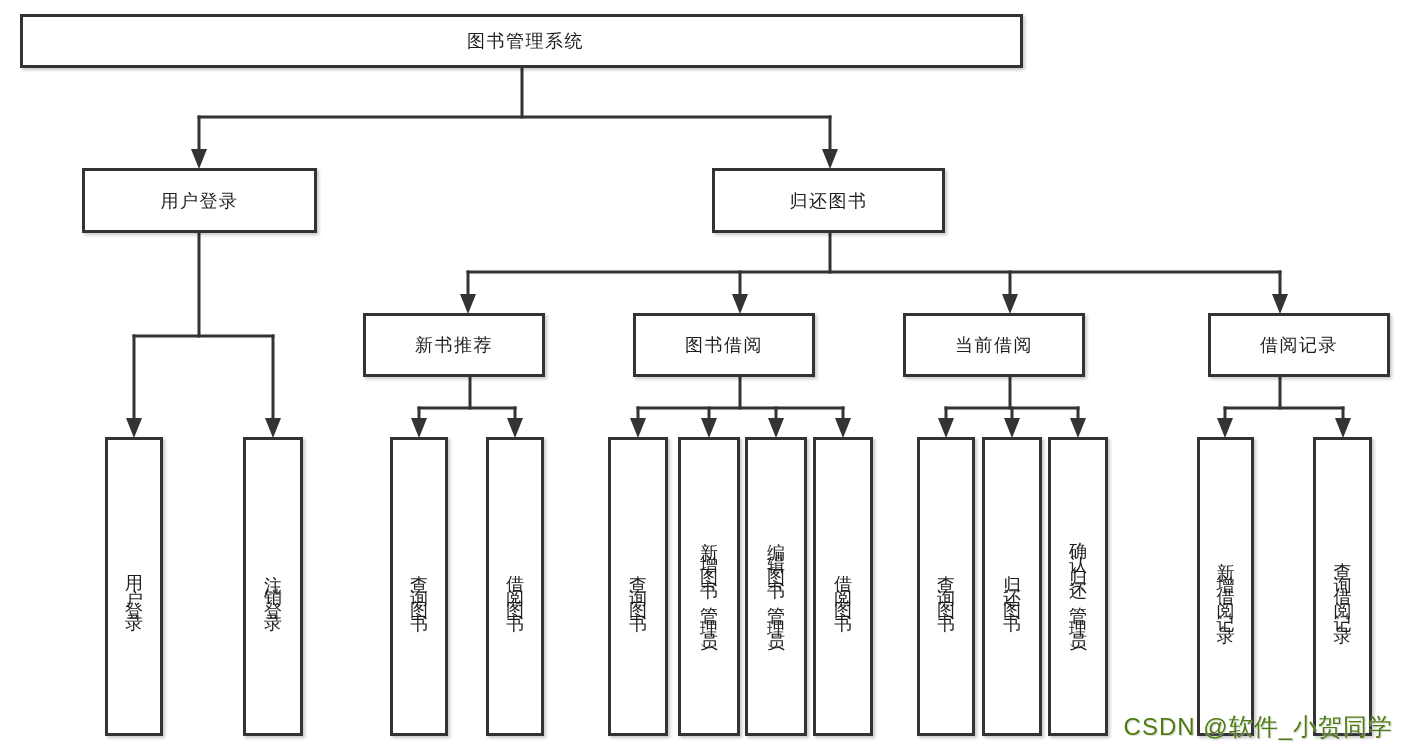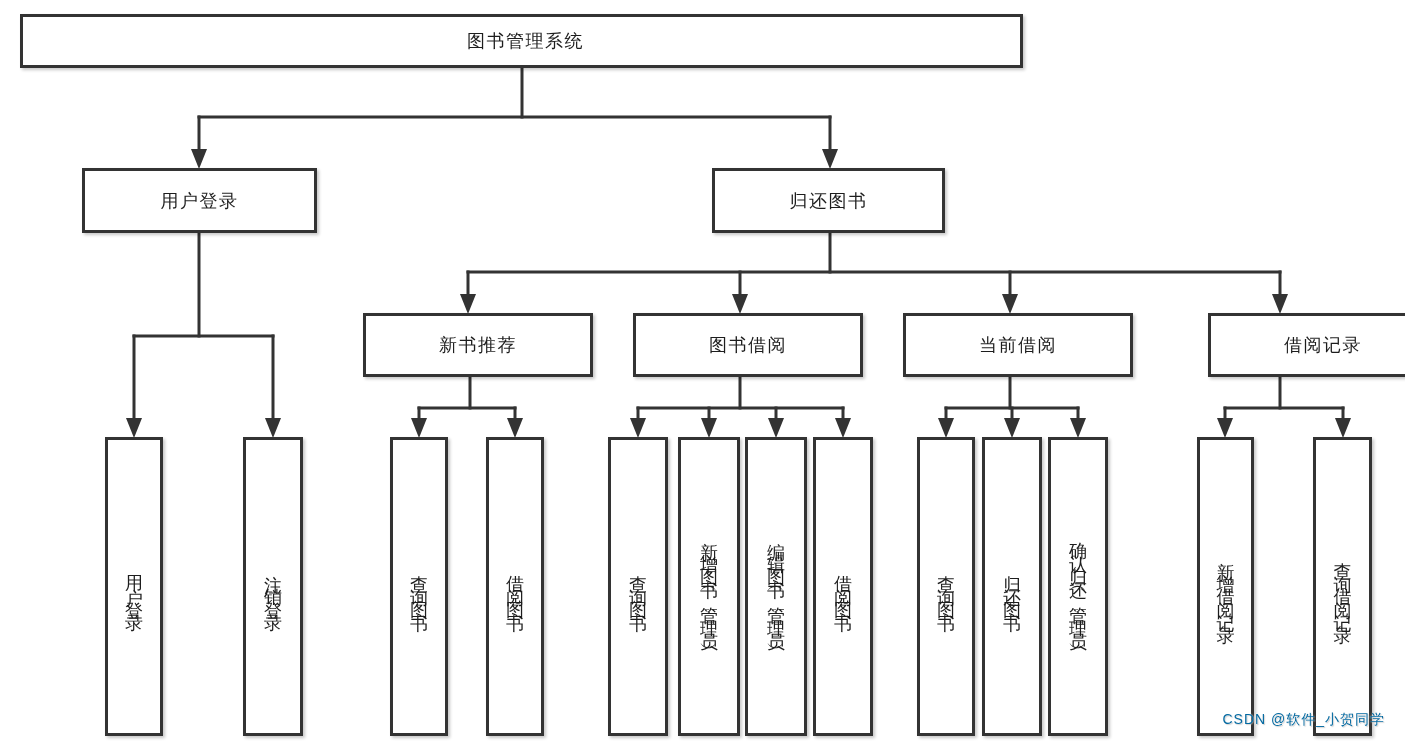--- a/index.html
+++ b/index.html
@@ -11,21 +11,21 @@
   .node {
     position:absolute; box-sizing:border-box; background:#ffffff;
     border:3px solid #333333; color:#1d1d1d; z-index:2;
     display:flex; align-items:center; justify-content:center;
     font-size:18px; letter-spacing:1.5px;
     box-shadow:2px 2px 3px rgba(0,0,0,0.22);
   }
   .root  { left:20px;  top:14px;  width:1003px; height:54px;padding-left:8px; }
   .n-user-login { left:82px;  top:168px; width:235px; height:65px; }
   .n-book-mgmt  { left:712px; top:168px; width:233px; height:65px; }
-  .lvl3 { top:313px; width:230px; height:64px; }
+  .lvl3 { top:313px; width:182px; height:64px; }
   .n-new-rec    { left:363px; }
   .n-borrow     { left:633px; }
   .n-current    { left:903px; }
   .n-records    { left:1172px;margin-left:36px; }
   .leaf { top:437px; height:299px; }
   .vtext {
     writing-mode:vertical-rl; text-orientation:mixed;
     font-size:18px; letter-spacing:13px; line-height:1; white-space:nowrap;
   }
   .lf1  { left:105px;  width:58px; }
@@ -35,22 +35,22 @@
   .lf5  { left:608px;  width:60px; }
   .lf6  { left:678px;  width:62px; }
   .lf7  { left:745px;  width:62px; }
   .lf8  { left:813px;  width:60px; }
   .lf9  { left:917px;  width:58px; }
   .lf10 { left:982px;  width:60px; }
   .lf11 { left:1048px; width:60px; }
   .lf12 { left:1197px; width:57px; }
   .lf13 { left:1313px; width:59px; }
   .watermark {
-    position:absolute; top:711px; right:20px; z-index:4;
-    font-size:14px; color:#0369a1; letter-spacing:1px;
+    position:absolute; top:711px; right:12px; z-index:4;
+    font-size:24px; color:#4d7c0f; letter-spacing:1px;
     text-shadow:0 0 2px #ffffff, 1px 1px 1px rgba(130,130,130,0.45);
   }
 </style>
 </head>
 <body>
 
 <div class="stage">
 
   <svg class="wires" width="1405" height="747" viewBox="0 0 1405 747">
     <g stroke="#333333" stroke-width="3" fill="none" stroke-linecap="square">

